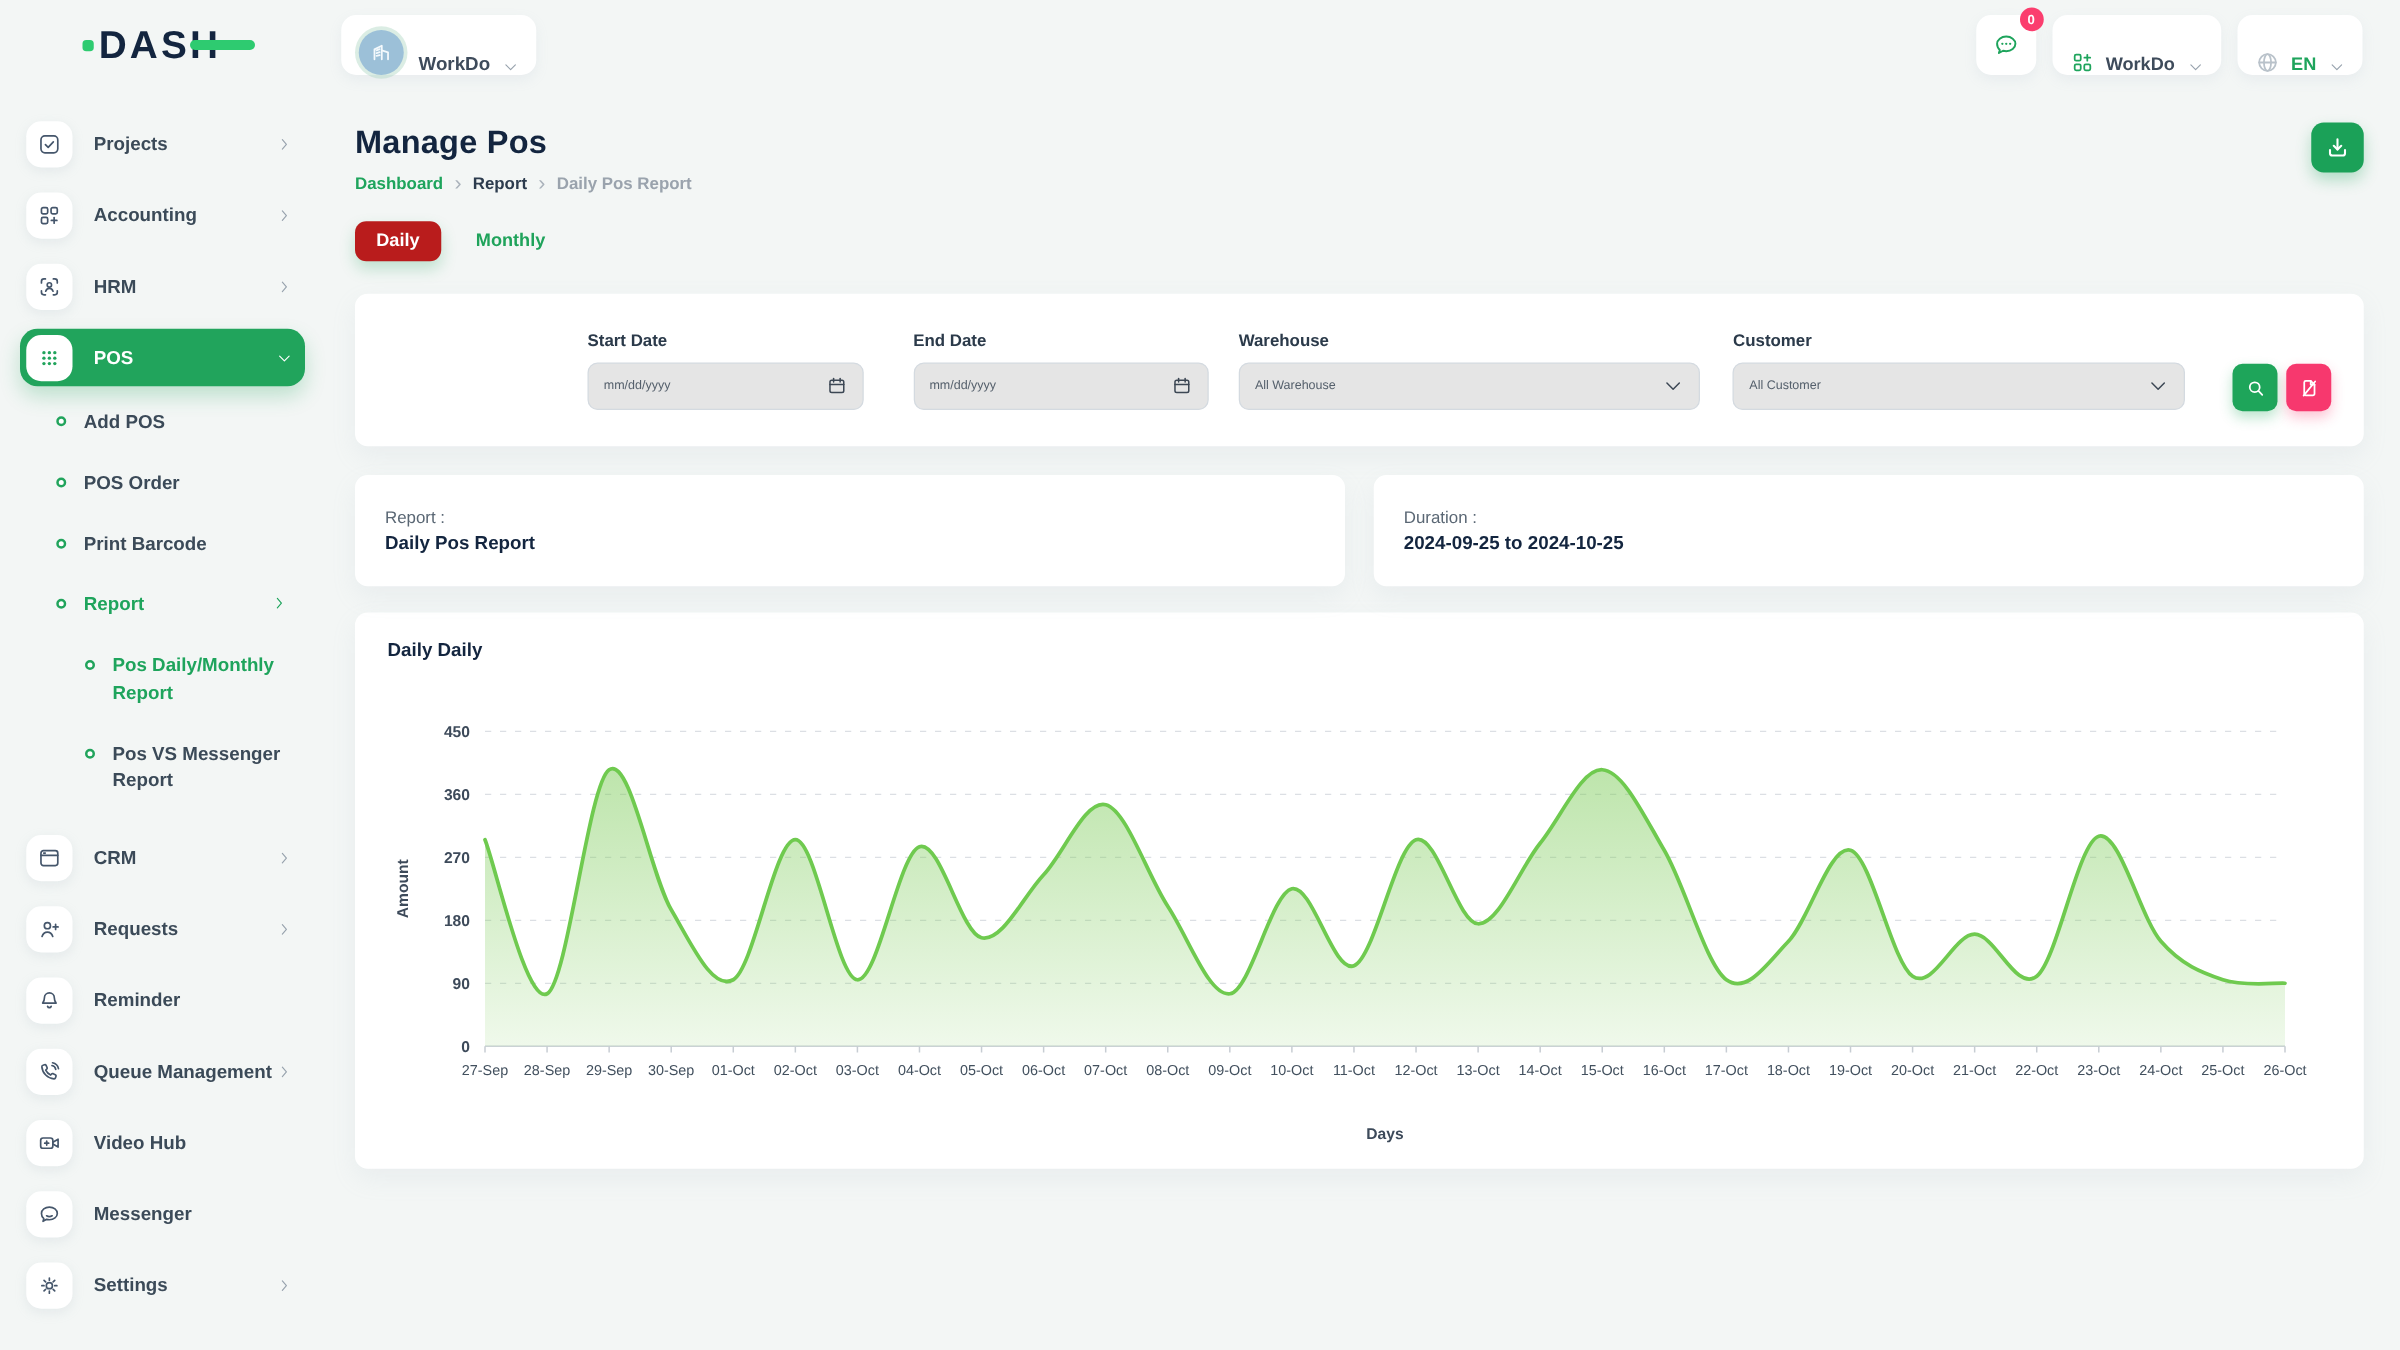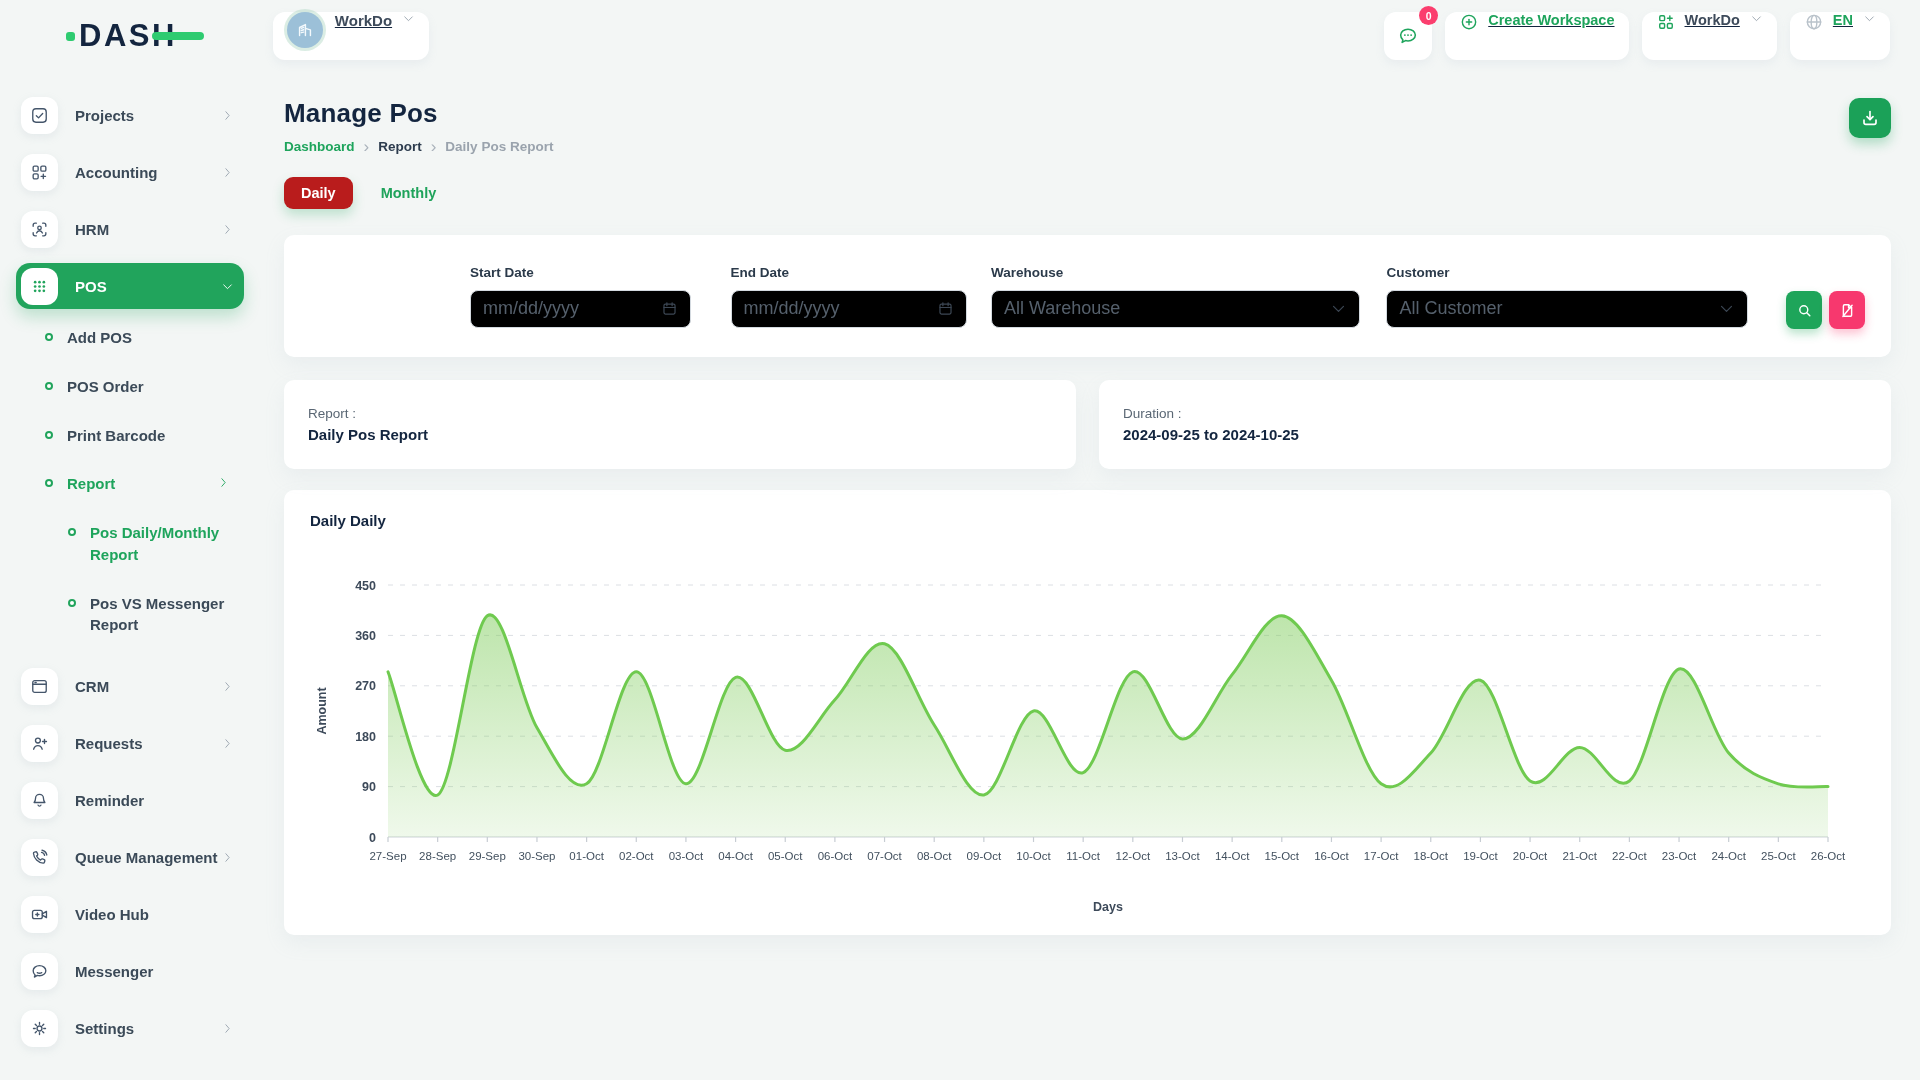--- a/index.html
+++ b/index.html
@@ -8,21 +8,21 @@
   .app { position:relative; width:1920px; height:1080px; }
 
   .icn { width:20px; height:20px; display:block; }
 
   
   .topbar { height:72px; display:flex; align-items:center; padding:0 30px 0 66px; }
   .logo { position:relative; display:flex; align-items:center; margin-right:96px; }
   .logo-dot { width:9px; height:9px; border-radius:3px; background:#2ecb70; margin-right:4px; }
   .logo-text { font-size:31px; font-weight:900; letter-spacing:2.5px; color:#13253f; }
   .logo-bar { position:absolute; right:-27px; top:50%; transform:translateY(-50%); width:52px; height:8px; border-radius:4px; background:#2ecb70; }
-  .chip { background:#fff; border-radius:12px; box-shadow:0 4px 10px rgba(160,175,195,.12); display:flex; align-items:flex-start; height:48px; padding:0 14px; cursor:pointer;text-decoration:underline; }
+  .chip { background:#fff; border-radius:12px; box-shadow:0 4px 10px rgba(160,175,195,.12); display:flex; align-items:flex-end; height:48px; padding:0 14px; cursor:pointer; }
   .ws-avatar { width:36px; height:36px; border-radius:50%; background:#9cc0d8; display:flex; align-items:center; justify-content:center; color:#f4f9fc; box-shadow:0 0 0 3px rgba(176,216,196,.45); margin-right:12px; }
   .ws-avatar .icn { width:20px; height:20px; }
   .ws-name { font-size:15px; font-weight:700; color:#3e4b5b; margin-right:10px; }
   .top-right { margin-left:auto; display:flex; align-items:center; gap:13px; }
   .icon-btn { position:relative; width:48px; height:48px; background:#fff; border-radius:12px; box-shadow:0 4px 10px rgba(160,175,195,.12); display:flex; align-items:center; justify-content:center; color:#1ea45c; cursor:pointer; }
   .icon-btn .icn { width:22px; height:22px; }
   .badge { position:absolute; top:-6px; right:-6px; min-width:19px; height:19px; border-radius:10px; background:#fb3e6e; color:#fff; font-size:10.5px; font-weight:700; display:flex; align-items:center; justify-content:center; padding:0 5px; }
   .pill-label-green { font-size:14.5px; font-weight:700; color:#1ea45c; }
   .pill-label-dark { font-size:14.5px; font-weight:700; color:#3e4b5b; }
   .chip .lead-icn { color:#1ea45c; margin-right:9px; }
@@ -64,21 +64,21 @@
 
   .tabs { display:flex; align-items:center; margin-top:22px; gap:28px; }
   .tab-active { background:#b91c1c; color:#fff; font-size:14.5px; font-weight:700; padding:8px 17px; border-radius:9px; cursor:pointer; box-shadow:0 6px 12px rgba(31,163,91,.25); }
   .tab-plain { color:#1fa35b; font-size:14.5px; font-weight:700; cursor:pointer; }
 
   .card { background:#fff; border-radius:10px; box-shadow:0 8px 20px rgba(168,183,199,.12); }
 
   .filter-card { margin-top:26px; height:122px; display:flex; align-items:center; padding:0 26px 0 186px; }
   .f-col { display:flex; flex-direction:column; }
   .f-label { font-size:13.5px; font-weight:600; color:#2b3a4a; margin-bottom:10px; }
-  .f-input { height:38px; border:1px solid #d4dae0; border-radius:8px; display:flex; align-items:center; padding:4px 12px; font-size:18px; color:#55606c; background:#000000; cursor:pointer; }
+  .f-input { height:38px; border:1px solid #d4dae0; border-radius:8px; display:flex; align-items:center; padding:4px 12px; font-size:10px; color:#55606c; background:#e5e5e5; cursor:pointer; }
   .f-input .ph { flex:1; }
   .f-input .tail-icn { color:#3c4754; display:flex; }
   .f-input .tail-icn .icn { width:17px; height:17px; }
   .w-start { width:222px; }
   .w-end { width:238px; margin-left:40px; }
   .w-wh { width:372px; margin-left:24px; }
   .w-cu { width:364px; margin-left:26px; }
   .f-actions { display:flex; gap:7px; margin-left:38px; margin-top:28px; }
   .sq-btn { width:36px; height:38px; border-radius:8px; display:flex; align-items:center; justify-content:center; color:#fff; cursor:pointer; }
   .sq-btn .icn { width:17px; height:17px; stroke-width:2; }
@@ -135,30 +135,20 @@
             <svg class="icn" viewBox="0 0 24 24" fill="none" stroke="currentColor" stroke-width="1.7" stroke-linecap="round" stroke-linejoin="round">
               <path d="M12 4.6c4.4 0 8 2.8 8 6.4 0 3.5-3.6 6.4-8 6.4-1 0-2-.2-2.8-.4L5.6 19l.8-2.7C5 15.1 4 13.2 4 11c0-3.6 3.6-6.4 8-6.4Z"></path>
               <g fill="currentColor" stroke="none">
                 <circle cx="8.6" cy="11" r="1"></circle>
                 <circle cx="12" cy="11" r="1"></circle>
                 <circle cx="15.4" cy="11" r="1"></circle>
               </g>
             </svg>
           </span>
         <span class="badge">0</span>
-      </div>
-      <div class="chip">
-        <span class="lead-icn">
-            <svg class="icn" viewBox="0 0 24 24" fill="none" stroke="currentColor" stroke-width="1.7" stroke-linecap="round" stroke-linejoin="round">
-              <circle cx="12" cy="12" r="8"></circle>
-              <line x1="12" y1="8.8" x2="12" y2="15.2"></line>
-              <line x1="8.8" y1="12" x2="15.2" y2="12"></line>
-            </svg>
-          </span>
-        <span class="pill-label-green">Create Workspace</span>
       </div>
       <div class="chip">
         <span class="lead-icn">
             <svg class="icn" viewBox="0 0 24 24" fill="none" stroke="currentColor" stroke-width="1.7" stroke-linecap="round" stroke-linejoin="round">
               <rect x="4.5" y="4.5" width="5.8" height="5.8" rx="1.4"></rect>
               <rect x="4.5" y="13.7" width="5.8" height="5.8" rx="1.4"></rect>
               <rect x="13.7" y="13.7" width="5.8" height="5.8" rx="1.4"></rect>
               <line x1="16.6" y1="4.6" x2="16.6" y2="10.2"></line>
               <line x1="13.8" y1="7.4" x2="19.4" y2="7.4"></line>
             </svg>

